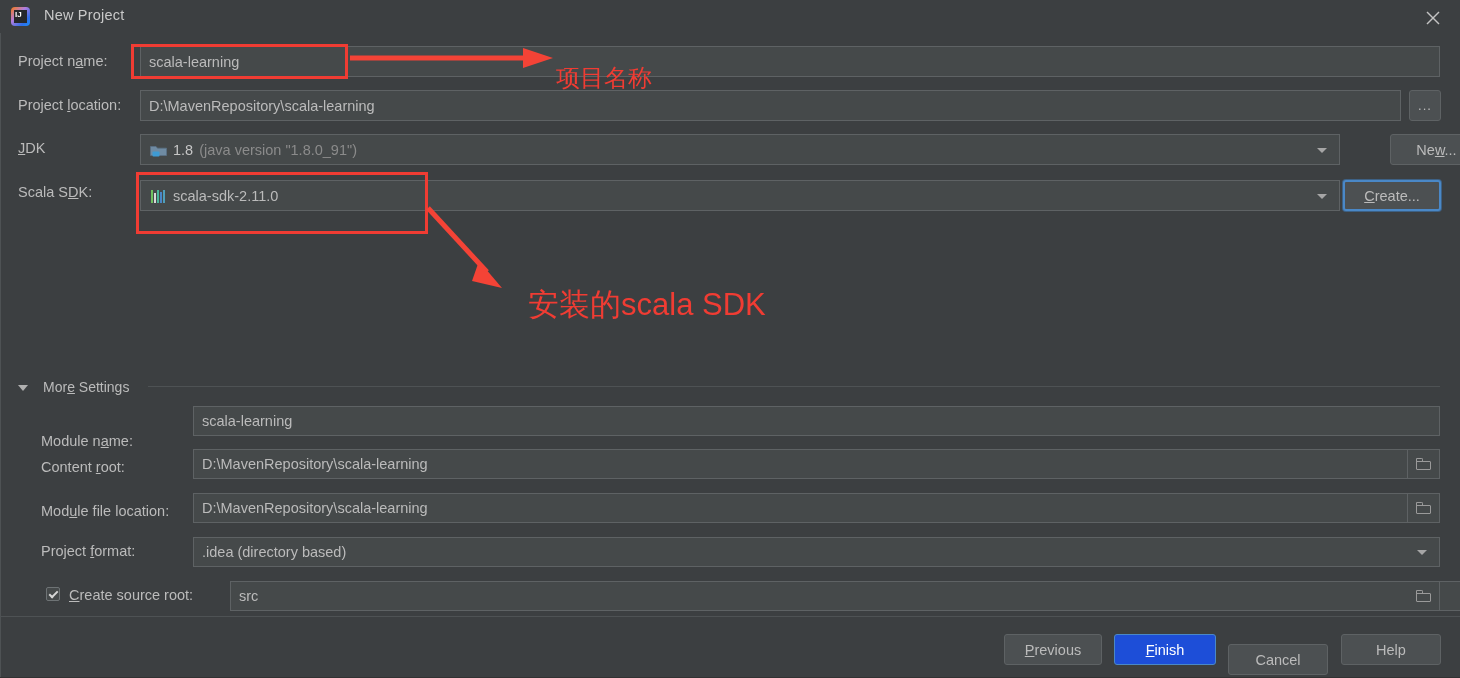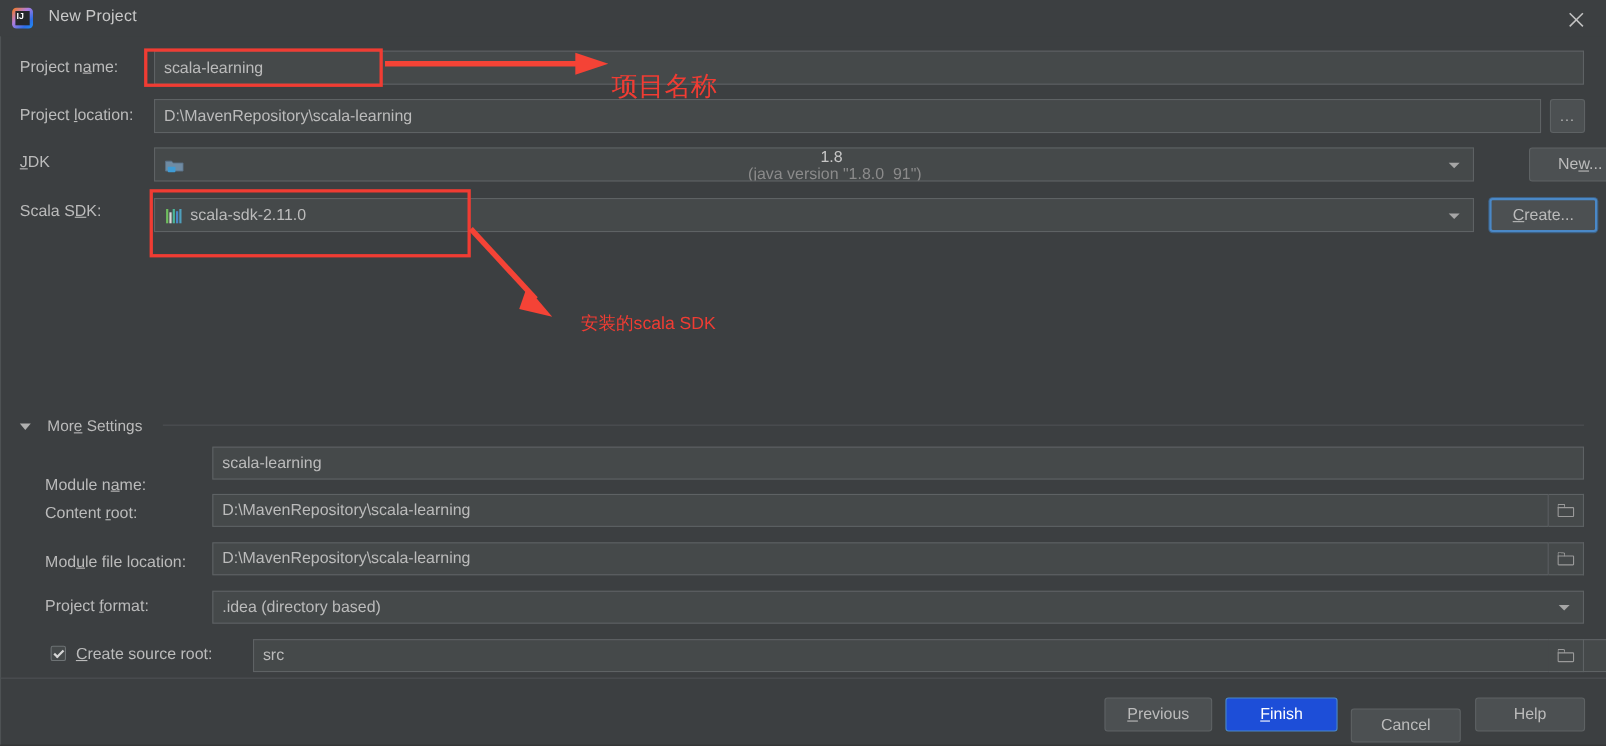--- a/index.html
+++ b/index.html
@@ -106,21 +106,20 @@
     border-radius: 3px;
     color: #bbbbbb;
     font-size: 14.5px;
     display: flex; align-items: center; justify-content: center;
     cursor: default;
     white-space: nowrap;
   }
   .btn.focused {
     border: 2px solid #4a88c7;
     box-shadow: 0 0 0 1px #3d6185;
-    margin-left: 11px;
   }
   .btn.default {
     background: #1d4ed8;
     border: 1px solid #4a88c7;
     color: #ffffff;
   }
 
   
   .jdk-icon {
     position: absolute; width: 16px; height: 13px;
@@ -229,21 +228,21 @@
   </div>
 
   <div class="row-label" style="left:18px; top:53px;">Project n<span class="mn">a</span>me:</div>
   <div class="field" style="left:140px; top:46px; width:1300px; height:31px;">scala-learning</div>
 
   <div class="row-label" style="left:18px; top:97px;">Project <span class="mn">l</span>ocation:</div>
   <div class="field" style="left:140px; top:90px; width:1261px; height:31px;">D:\MavenRepository\scala-learning</div>
   <div class="btn" style="left:1409px; top:90px; width:32px; height:31px; font-size:13px; letter-spacing:1px;">...</div>
 
   <div class="row-label" style="left:18px; top:140px;"><span class="mn">J</span>DK</div>
-  <div class="combo" style="left:140px; top:134px; width:1200px; height:31px; padding-left:32px;flex-direction:column;">
+  <div class="combo" style="left:140px; top:134px; width:1200px; height:31px; padding-left:32px;">
     <div class="jdk-icon" style="left:9px; top:9px;">
       <svg width="17" height="14" viewBox="0 0 17 14">
         <path d="M0.5 2.5 L6 2.5 L7.5 4.2 L16.5 4.2 L16.5 11.5 L0.5 11.5 Z" fill="#6f8ba3" stroke="#5a7186" stroke-width="0.8"></path>
         <rect x="2.5" y="7.5" width="7" height="5" rx="0.8" fill="#3e9bd4"></rect>
       </svg>
     </div>
     <span class="bright">1.8</span>
     <span class="dim" style="margin-left:6px;">(java version "1.8.0_91")</span>
     <div class="combo-arrow" style="right:12px; top:13px; position:absolute;"></div>
   </div>
@@ -328,15 +327,15 @@
   <svg class="anno-svg">
 
     <line x1="350" y1="58" x2="528" y2="58" stroke="#f44336" stroke-width="5"></line>
     <polygon points="553,58 523,48 523,68" fill="#f44336"></polygon>
 
     <line x1="428" y1="208" x2="487" y2="272" stroke="#f44336" stroke-width="5"></line>
     <polygon points="502,288 479,261 472,281" fill="#f44336"></polygon>
   </svg>
 
   <div class="anno-text" style="left:556px; top:62px; font-size:24px;">项目名称</div>
-  <div class="anno-text" style="left:528px; top:284px; font-size:16px;">安装的scala SDK</div>
+  <div class="anno-text" style="left:528px; top:284px; font-size:31px;">安装的scala SDK</div>
 
 </div>
 
 </body></html>

